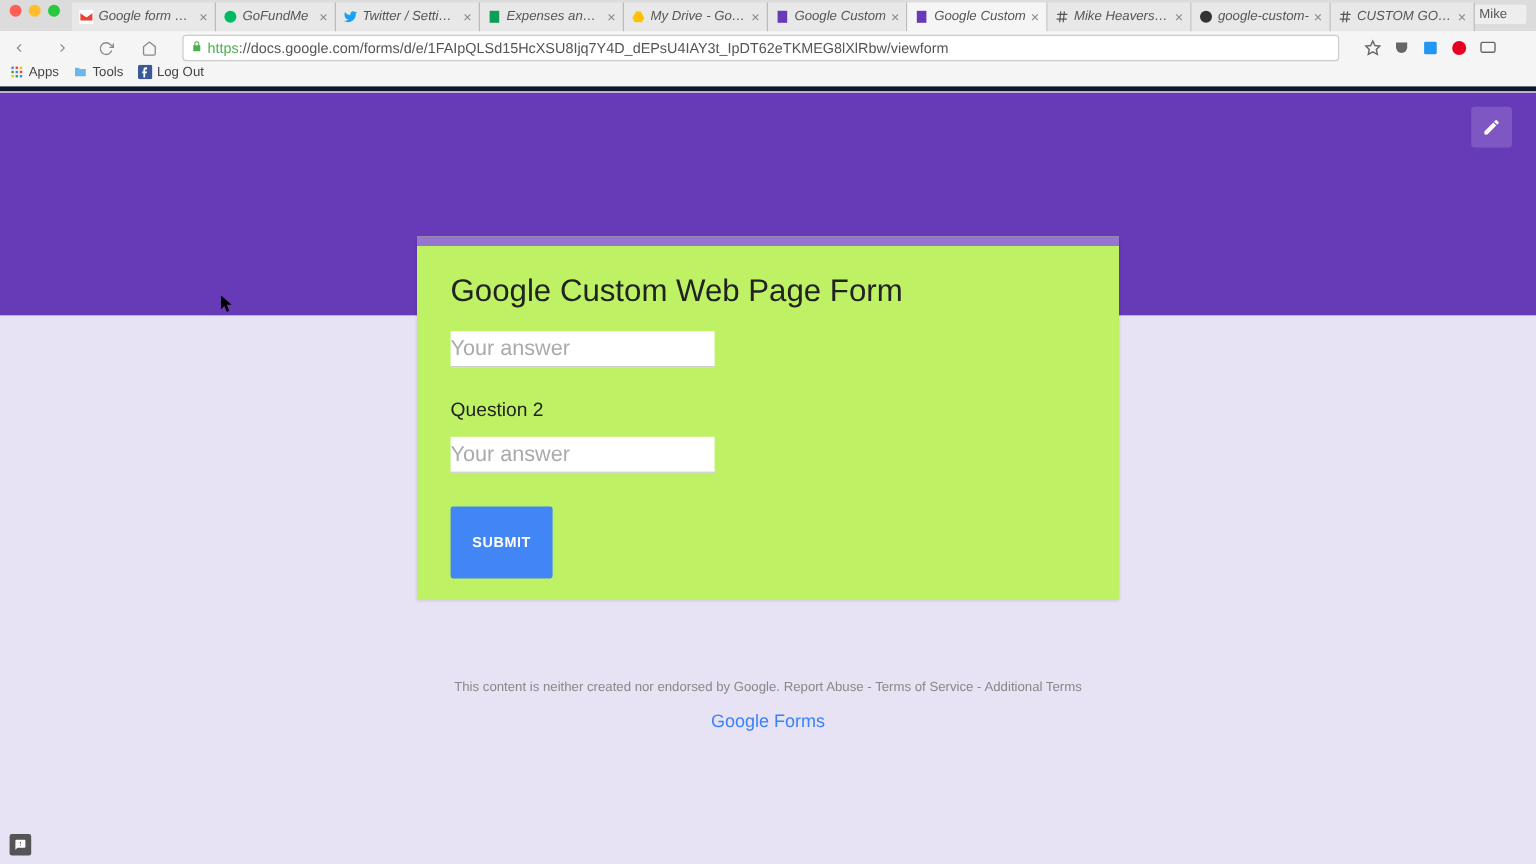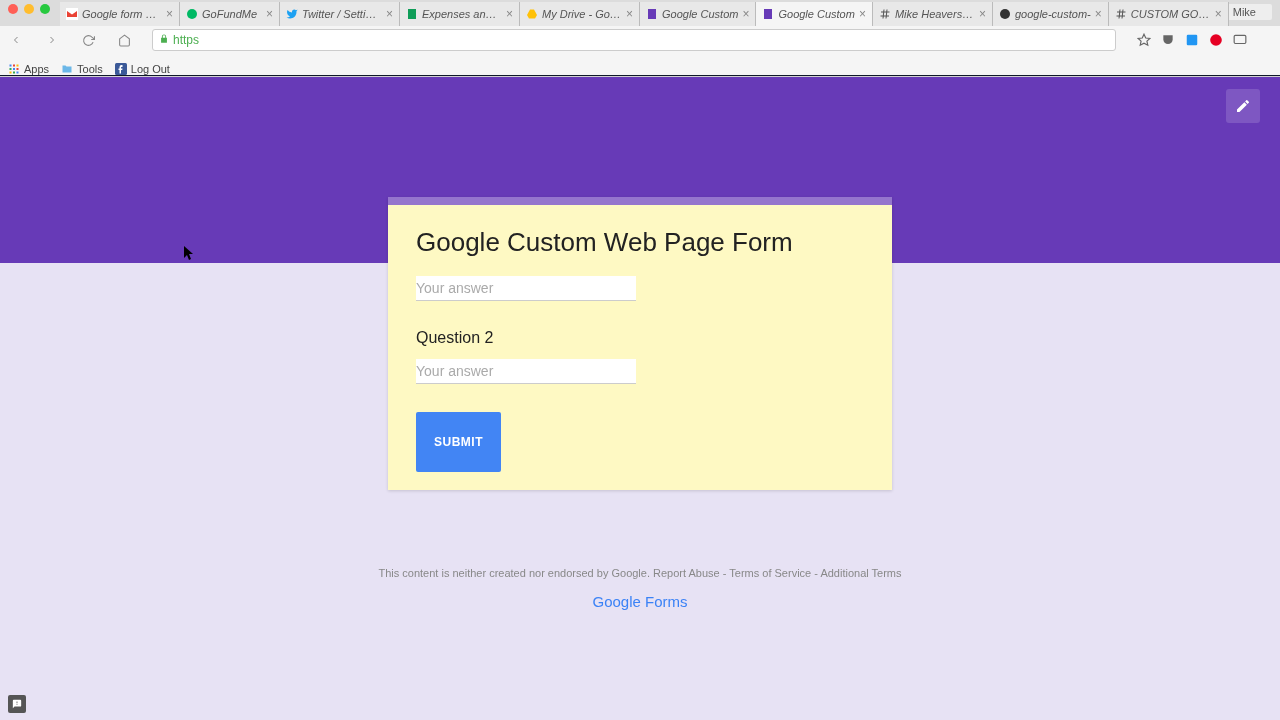--- a/index.html
+++ b/index.html
@@ -25,37 +25,37 @@
 .nav-btn { width: 16px; height: 16px; color: #888; display: flex; align-items: center; justify-content: center; }
 .url-box { flex: 1; display: flex; align-items: center; height: 22px; background: #fff; border: 1px solid #ccc; border-radius: 3px; padding: 0 6px; font-size: 12px; }
 .lock { color: #4CAF50; margin-right: 4px; font-size: 11px; }
 .url-https { color: #4CAF50; }
 .url-rest { color: #555; }
 .addr-icons { display: flex; gap: 8px; align-items: center; }
 .addr-icon { width: 16px; height: 16px; color: #666; display:flex; align-items:center; justify-content:center; }
 .hamburger { width: 16px; height: 12px; display: flex; flex-direction: column; justify-content: space-between; }
 .hamburger span { height: 2px; background: #666; }
 
-.bookmark-bar { display: flex; align-items: flex-end; height: 22px; padding: 0 8px; gap: 12px; background: #f5f5f5; border-bottom: 1px solid #0f172a; font-size: 11px; color: #444; }
+.bookmark-bar { display: flex; align-items: flex-start; height: 22px; padding: 0 8px; gap: 12px; background: #f5f5f5; border-bottom: 4px solid #0f172a; font-size: 11px; color: #444; }
 .bm-item { display: flex; align-items: center; gap: 4px; cursor: pointer; }
 .bm-icon { width: 12px; height: 12px; display: inline-flex; align-items: center; justify-content: center; }
 
 
 .viewport { position: relative; height: calc(720px - 76px); overflow: hidden; }
 .purple-banner { position: absolute; top: 0; left: 0; right: 0; height: 186px; background: #673AB7; }
 .edit-fab { position: absolute; top: 12px; right: 20px; width: 34px; height: 34px; background: #7e57c2; border-radius: 3px; display: flex; align-items: center; justify-content: center; color: #fff; cursor: pointer; }
 .page-bg { position: absolute; top: 186px; left: 0; right: 0; bottom: 0; background: #e7e2f4; }
 
-.form-card { position: absolute; left: 50%; top: 120px; transform: translateX(-50%); width: 504px; background: #fef9c3; box-shadow: 0 1px 3px rgba(0,0,0,0.15); }
+.form-card { position: absolute; left: 50%; top: 120px; transform: translateX(-50%); width: 585px; background: #bef264; box-shadow: 0 1px 3px rgba(0,0,0,0.15); }
 .card-topbar { height: 8px; background: #9575cd; }
 .card-body { padding: 22px 28px 18px; }
 .form-title { font-size: 26px; font-weight: 400; color: #222; margin-bottom: 18px; }
 .question { margin-bottom: 28px; }
 .q-label { font-size: 16px; color: #222; font-weight: 500; margin-bottom: 12px; }
-.q-input { width: 220px; border: none; border-bottom: 1px solid #ccc; font-size: 14px; padding: 4px 0; outline: none; color: #333; }
+.q-input { width: 220px; border: none; border-bottom: 1px solid #ccc; font-size: 18px; padding: 4px 0; outline: none; color: #333; }
 .q-input::placeholder { color: #aaa; }
 .submit-btn { background: #4285f4; color: #fff; border: none; padding: 23px 18px; font-size: 12px; font-weight: 600; letter-spacing: 0.5px; border-radius: 2px; cursor: pointer; text-align: right; }
 .warning { font-size: 11px; color: #777; margin-top: 14px; }
 
 .footer-text { position: absolute; left: 50%; top: 490px; transform: translateX(-50%); font-size: 11px; color: #888; text-align: center; }
 .footer-text a { color: #888; text-decoration: none; }
 .forms-logo { position: absolute; left: 50%; top: 516px; transform: translateX(-50%); font-size: 15px; color: #3b82f6; font-family: Arial; }
 .forms-logo .g { font-weight: 400; }
 
 .feedback-btn { position: absolute; bottom: 8px; left: 8px; width: 18px; height: 18px; background: #555; border-radius: 2px; display: flex; align-items: center; justify-content: center; color: #fff; font-size: 11px; }
@@ -189,20 +189,21 @@
           <path d="M3 9l9-7 9 7v11a2 2 0 0 1-2 2H5a2 2 0 0 1-2-2z"></path>
         </svg>
     </div>
     <div class="url-box">
       <span class="lock">
         <svg width="10" height="10" viewBox="0 0 24 24" fill="currentColor">
             <path d="M12 1a5 5 0 0 0-5 5v3H5v12h14V9h-2V6a5 5 0 0 0-5-5zm-3 5a3 3 0 1 1 6 0v3H9V6z"></path>
           </svg>
       </span>
       <span class="url-https">https</span>
+        <span class="url-rest">://docs.google.com/forms/d/e/1FAIpQLSd15HcXSU8Ijq7Y4D_dEPsU4IAY3t_IpDT62eTKMEG8lXlRbw/viewform</span>
     </div>
     <div class="addr-icons">
       <div class="addr-icon">
         <svg width="14" height="14" viewBox="0 0 24 24" fill="none" stroke="currentColor" stroke-width="2">
             <polygon points="12 2 15 8.5 22 9.3 17 14 18.5 21 12 17.5 5.5 21 7 14 2 9.3 9 8.5 12 2"></polygon>
           </svg>
       </div>
       <div class="addr-icon">
         <svg width="14" height="14" viewBox="0 0 24 24" fill="#666">
             <path d="M4 4h16v7a8 8 0 0 1-16 0V4z"></path>

